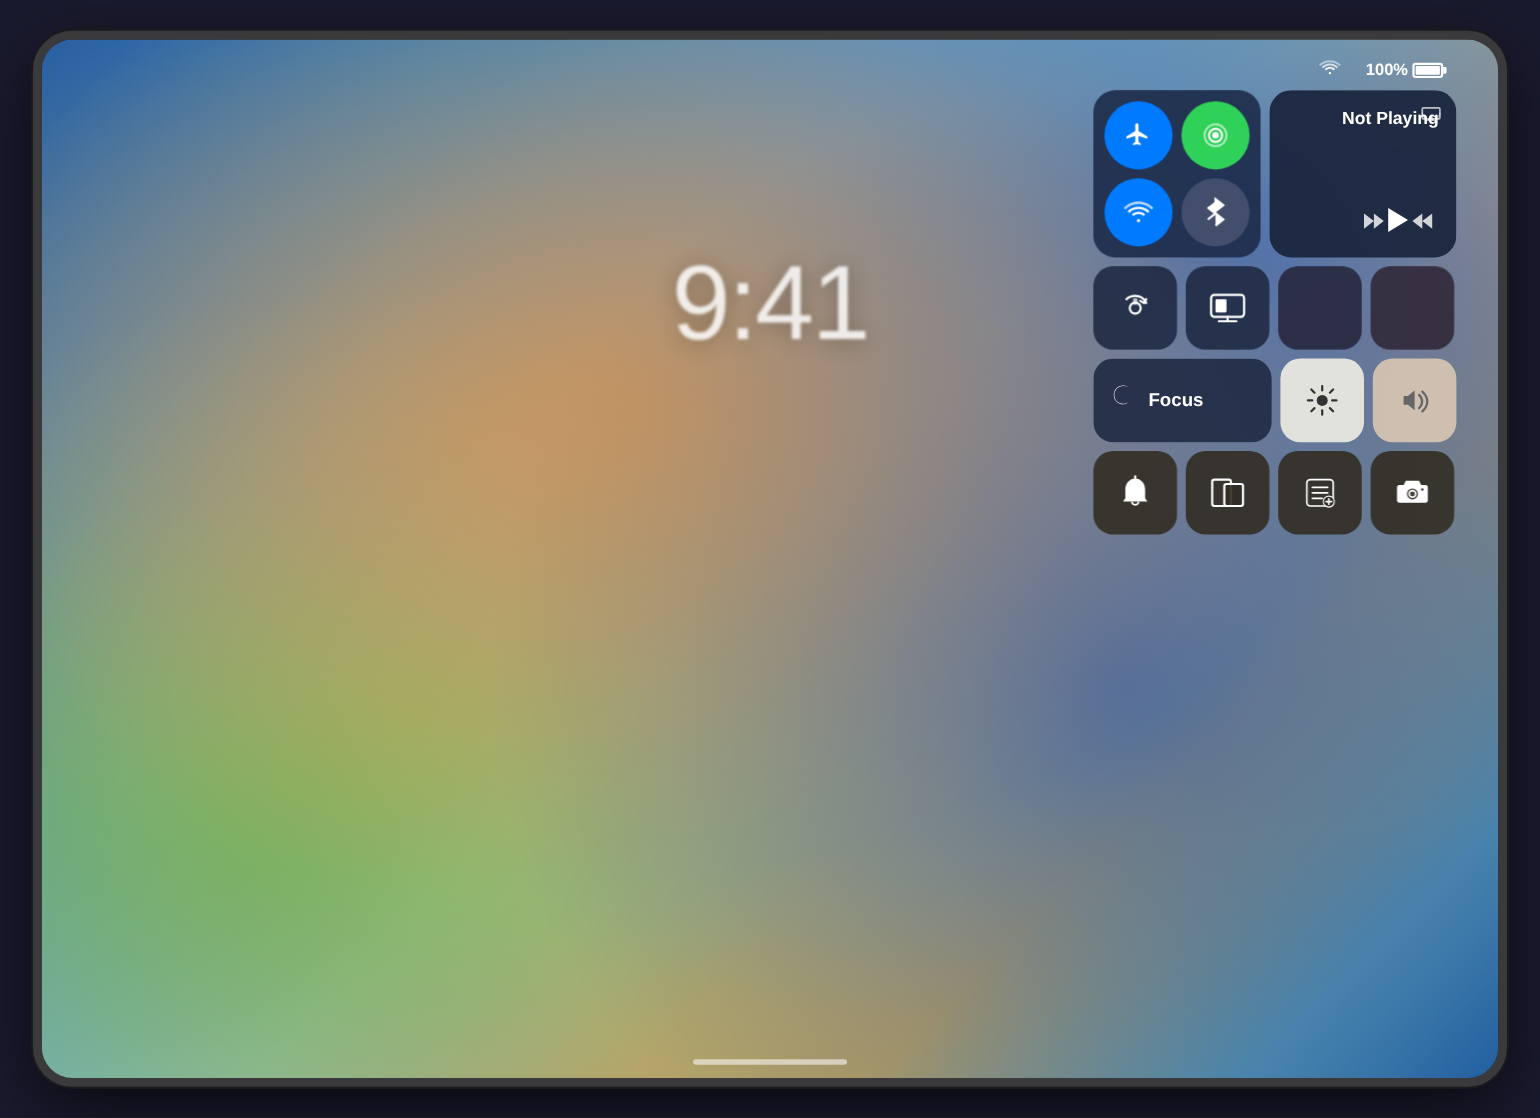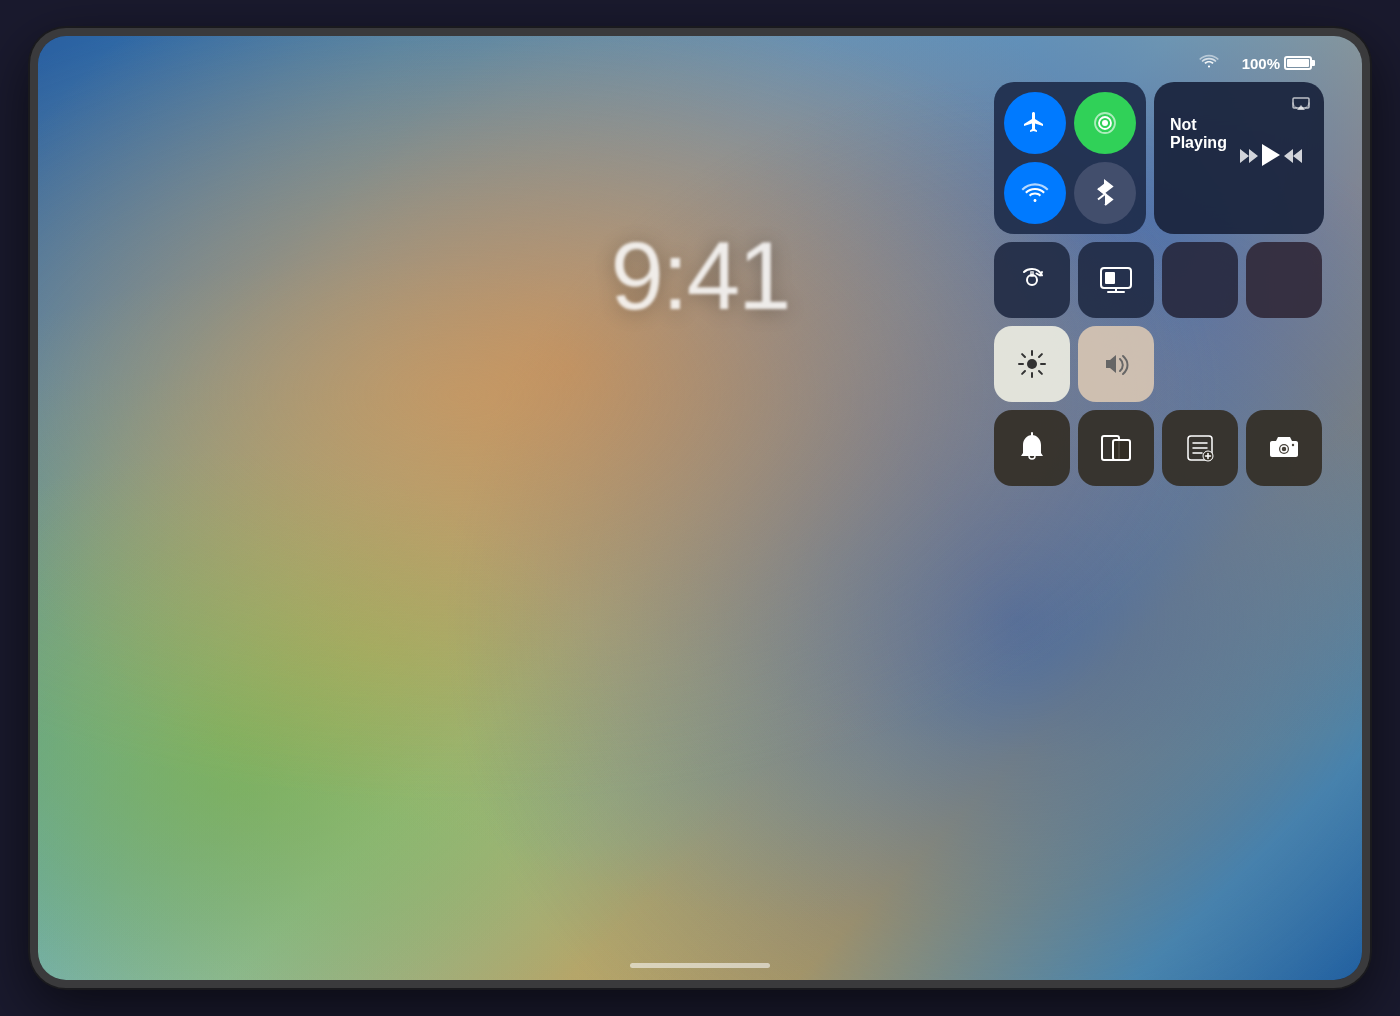--- a/index.html
+++ b/index.html
@@ -169,25 +169,26 @@
       background: rgba(80, 90, 120, 0.7);
     }
 
     
     .now-playing-panel {
       flex: 1;
       height: 152px;
       background: rgba(25, 35, 60, 0.92);
       border-radius: 20px;
       display: flex;
-      flex-direction: row;
+      flex-direction: column;
       justify-content: space-between;
-      padding: 30px 16px;
+      padding: 14px 16px;
       backdrop-filter: blur(20px);
       position: relative;
+      align-items: flex-end;
     }
 
     .airplay-icon {
       position: absolute;
       top: 14px;
       right: 14px;
       font-size: 16px;
       color: rgba(255,255,255,0.7);
     }
 
@@ -451,20 +452,28 @@
           <path d="M8 25h16" stroke-linecap="round"></path>
           <path d="M16 21v4" stroke-linecap="round"></path>
           <rect x="5" y="5" width="10" height="12" rx="1" fill="white" stroke="none"></rect>
         </svg>
       </div>
       <div class="cc-small-btn dim-1"></div>
       <div class="cc-small-btn dim-2"></div>
     </div>
 
     <div class="cc-row-3">
+      <div class="focus-btn" title="Focus">
+        <span class="focus-icon">
+          <svg width="26" height="26" viewBox="0 0 26 26" fill="white">
+            <path d="M13 3C8.6 3 5 6.6 5 11c0 4.4 3.6 8 8 8 1.8 0 3.4-.6 4.7-1.6C16.5 19 14.8 19.5 13 19.5 8.3 19.5 4.5 15.7 4.5 11S8.3 2.5 13 2.5c1.7 0 3.4.5 4.7 1.4C16.4 3.6 14.8 3 13 3z"></path>
+          </svg>
+        </span>
+        <span class="focus-label">Focus</span>
+      </div>
       <div class="brightness-btn" title="Brightness">
         <svg width="28" height="28" viewBox="0 0 28 28" fill="#333">
           <circle cx="14" cy="14" r="5"></circle>
           <line x1="14" y1="1" x2="14" y2="5" stroke="#333" stroke-width="2" stroke-linecap="round"></line>
           <line x1="14" y1="23" x2="14" y2="27" stroke="#333" stroke-width="2" stroke-linecap="round"></line>
           <line x1="1" y1="14" x2="5" y2="14" stroke="#333" stroke-width="2" stroke-linecap="round"></line>
           <line x1="23" y1="14" x2="27" y2="14" stroke="#333" stroke-width="2" stroke-linecap="round"></line>
           <line x1="4.1" y1="4.1" x2="7" y2="7" stroke="#333" stroke-width="2" stroke-linecap="round"></line>
           <line x1="21" y1="21" x2="23.9" y2="23.9" stroke="#333" stroke-width="2" stroke-linecap="round"></line>
           <line x1="23.9" y1="4.1" x2="21" y2="7" stroke="#333" stroke-width="2" stroke-linecap="round"></line>

